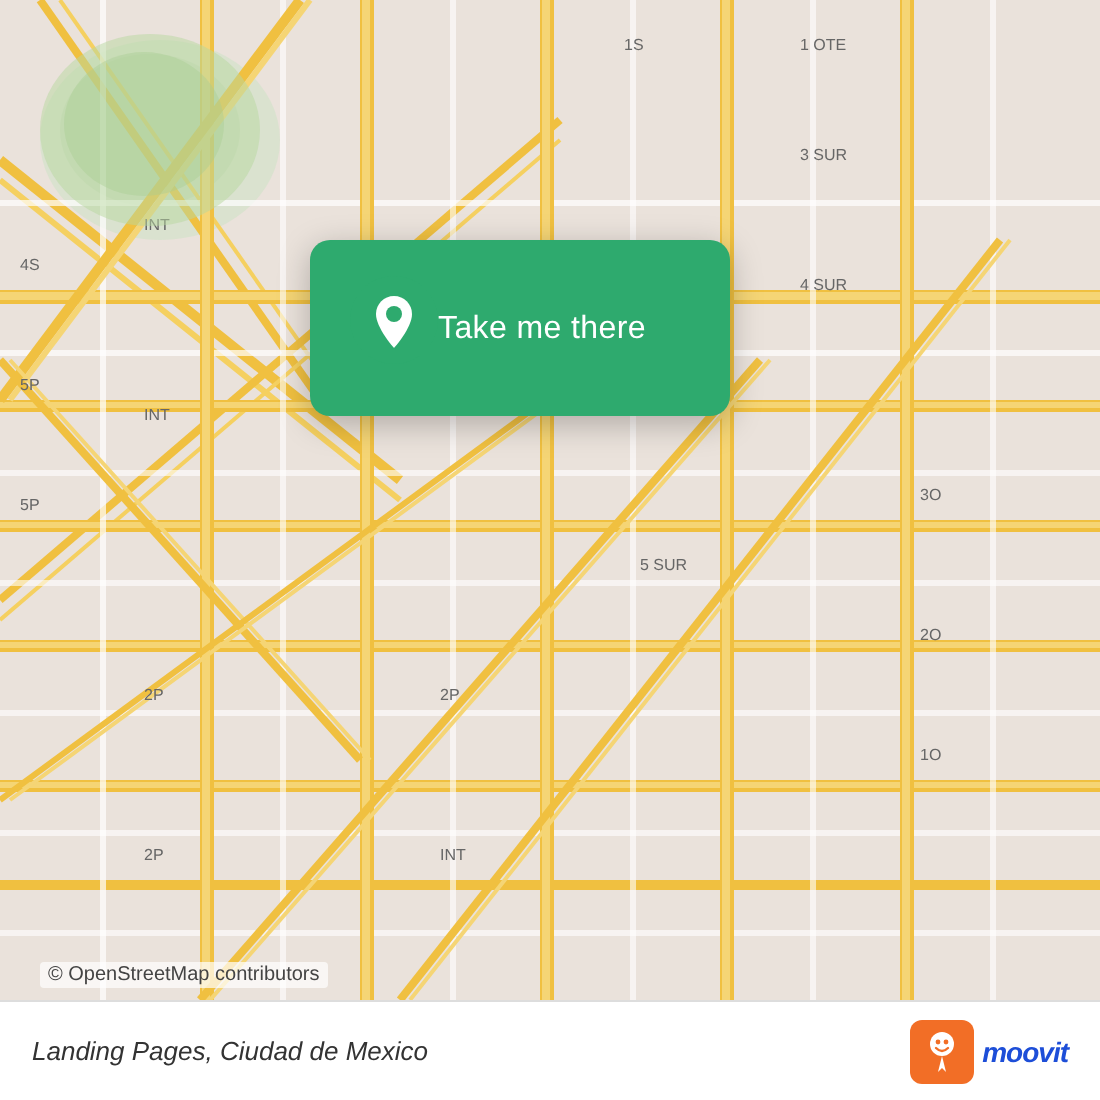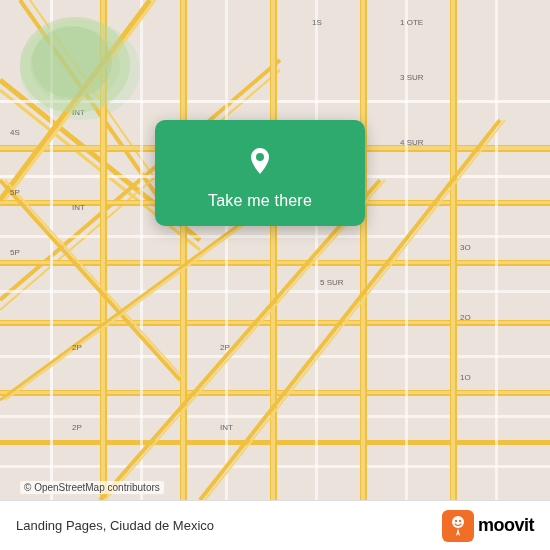--- a/index.html
+++ b/index.html
@@ -47,21 +47,21 @@
 
     
     .card-overlay {
       position: absolute;
       top: 120px;
       left: 155px;
       width: 210px;
       background: #2eaa6e;
       border-radius: 10px;
       display: flex;
-      flex-direction: column;
+      flex-direction: row;
       align-items: center;
       padding: 18px 20px 16px;
       box-shadow: 0 4px 16px rgba(0,0,0,0.25);
       cursor: pointer;
     }
 
     .pin-icon {
       width: 44px;
       height: 44px;
       margin-bottom: 10px;
@@ -89,43 +89,44 @@
     
     #footer-bar {
       width: 550px;
       height: 50px;
       background: #fff;
       border-top: 1px solid #ddd;
       display: flex;
       align-items: center;
       justify-content: space-between;
       padding: 0 16px;
+      font-style: italic;
     }
 
     .footer-location-label {
       font-size: 13px;
       color: #333;
     }
 
     
     .moovit-logo {
       display: flex;
       align-items: center;
       gap: 4px;
     }
 
     .moovit-icon {
       width: 32px;
       height: 32px;
     }
 
     .moovit-text {
-      font-size: 18px;
+      font-size: 14px;
       font-weight: 700;
-      color: #000000;
+      color: #1d4ed8;
       letter-spacing: -0.5px;
     }
   </style>
 </head>
 <body>
 
 <div id="map-container">
   <div class="map-bg"></div>
 
   <svg id="map-svg" viewBox="0 0 550 500" xmlns="http://www.w3.org/2000/svg">

